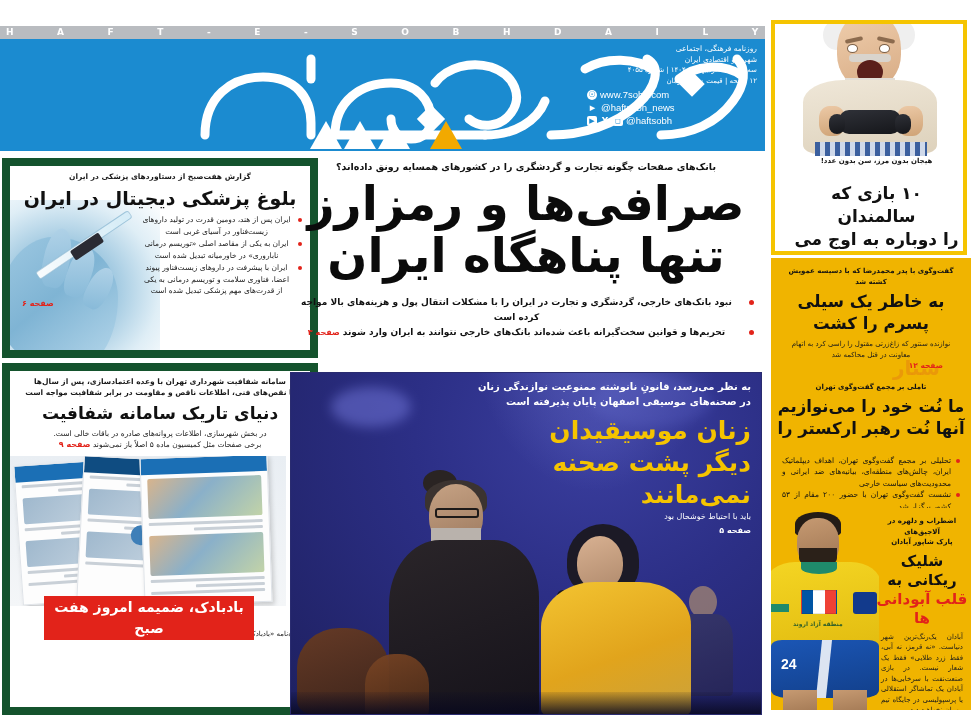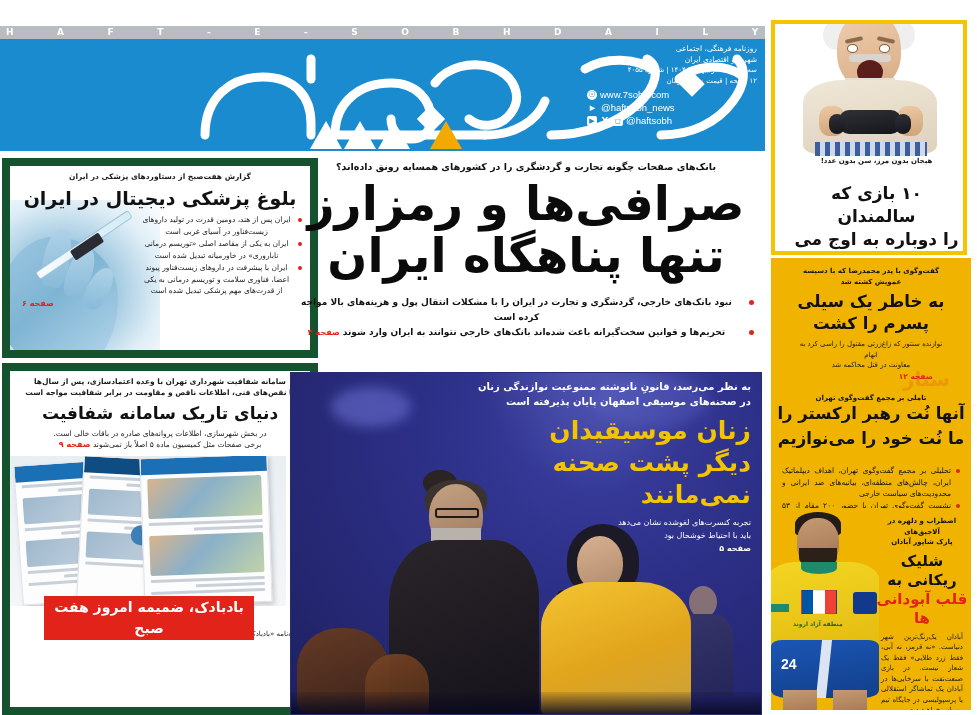--- a/index.html
+++ b/index.html
@@ -887,21 +887,20 @@
     <div class="concert">
       <div class="stagelight sl1"></div>
       <div class="stagelight sl2"></div>
       <div class="beam"></div>
 
       <div class="concert-text">
         <div class="ck">به نظر می‌رسد، قانونِ نانوشته ممنوعیت نوازندگی زنان</div>
         <div class="ck">در صحنه‌های موسیقی اصفهان پایان پذیرفته است</div>
         <div class="ch">زنان موسیقیدان</div>
         <div class="ch" style="margin-top:0;">دیگر پشت صحنه نمی‌مانند</div>
-        <div class="cs">تجربه کنسرت‌های لغوشده نشان می‌دهد</div>
         <div class="cs" style="margin-top:0;">باید با احتیاط خوشحال بود</div>
         <div class="cpg">صفحه ۵</div>
       </div>
 
       <div>
         <div class="perf perf-bg">
           <div class="head"></div>
             <div class="body"></div>
         </div>
 
@@ -959,37 +958,37 @@
         <div class="r-headline two" style="margin-top:15px;">۱۰ بازی که سالمندان</div>
         <div class="r-headline two">را دوباره به اوج می بالا</div>
         <div class="r-sub" style="margin-top:4px;">بازی‌های معمایی و کلمات، مهارت‌های شناختی سالمندان</div>
         <div class="r-sub">را به چالش کشیده و هوش آنان را ارتقا می‌دهند</div>
 
       </div>
     </div>
 
     <div class="rbox-orange">
 
-      <div style="padding:8px 20px 0;">
+      <div style="padding:8px 10px 0;">
         <div class="r-kicker">گفت‌وگوی با پدر محمدرضا که با دسیسه عمویش کشته شد</div>
         <div class="r-headline" style="margin-top:4px;">به خاطر یک سیلی پسرم را کشت</div>
         <div class="r-sub" style="margin-top:4px;">نوازنده سنتور که زاغ‌زرتی مقتول را راسی کرد به اتهام</div>
         <div class="r-sub" style="position:relative;">
           <span>معاونت در قتل محاکمه شد</span>
         </div>
         <div style="position:relative;height:16px;">
           <span class="watermark" style="left:112px;top:-4px;">ستار</span>
           <span class="r-pg" style="position:absolute;right:18px;top:1px;">صفحه ۱۲</span>
         </div>
       </div>
 
       <div style="padding:6px 5px 0;">
         <div class="r-kicker">تاملی بر مجمع گفت‌وگوی تهران</div>
+        <div class="r-headline" style="margin-top:3px;">ما نُت خود را می‌نوازیم</div>
         <div class="r-headline">آنها نُت رهبر ارکستر را</div>
-        <div class="r-headline" style="margin-top:3px;">ما نُت خود را می‌نوازیم</div>
         <ul class="r-bullets" style="margin-top:15px;">
           <li>تحلیلی بر مجمع گفت‌وگوی تهران، اهداف دیپلماتیک ایران، چالش‌های منطقه‌ای، بیانیه‌های ضد ایرانی و محدودیت‌های سیاست خارجی</li>
           <li>نشست گفت‌وگوی تهران با حضور ۲۰۰ مقام از ۵۳ کشور برگزار شد</li>
         </ul>
         <div class="r-pg" style="text-align:left;padding-left:18px;margin-top:2px;">صفحه ۲</div>
       </div>
     </div>
 
     <div class="rbox-orange2">
       <div class="footballer">

